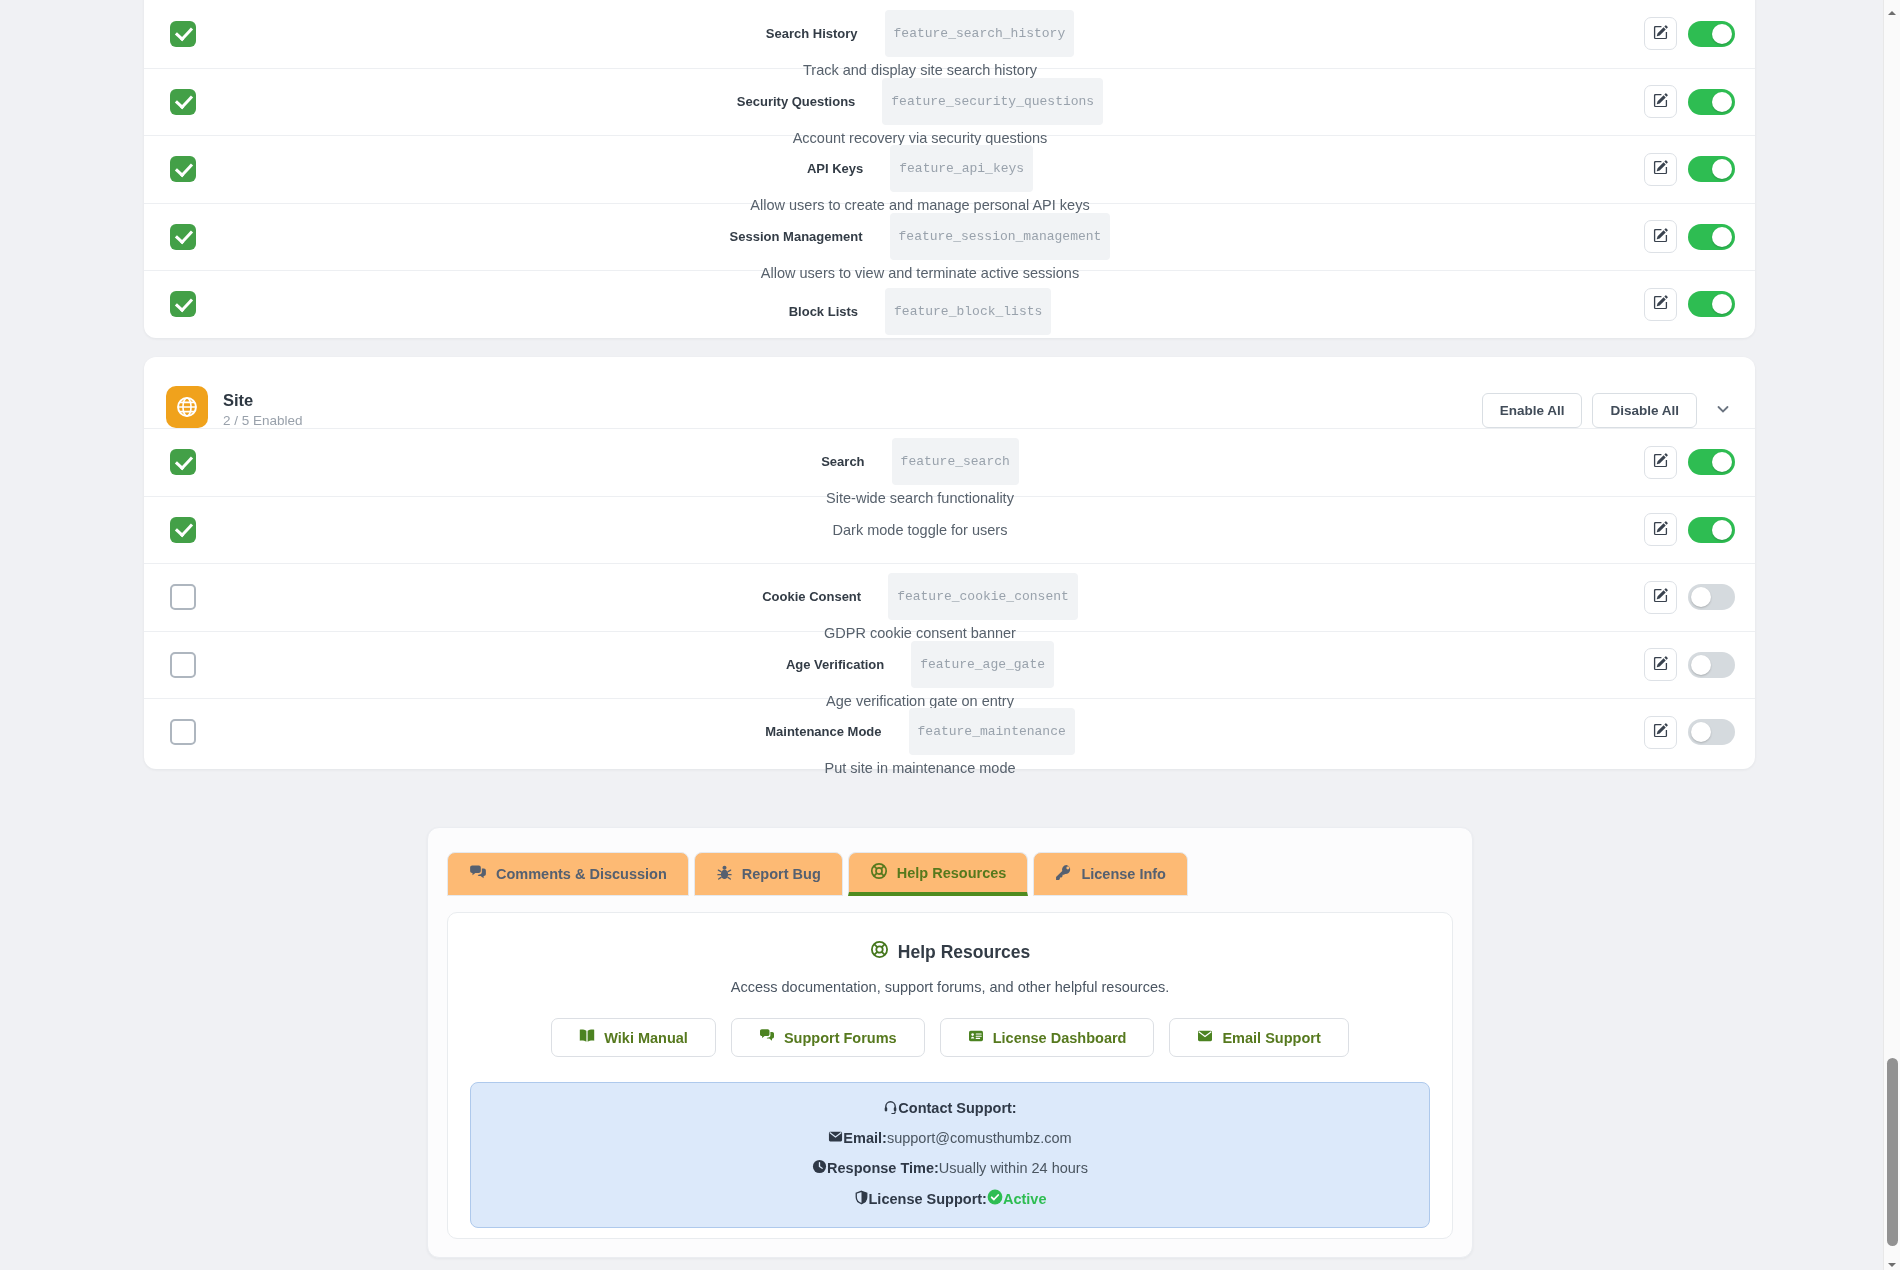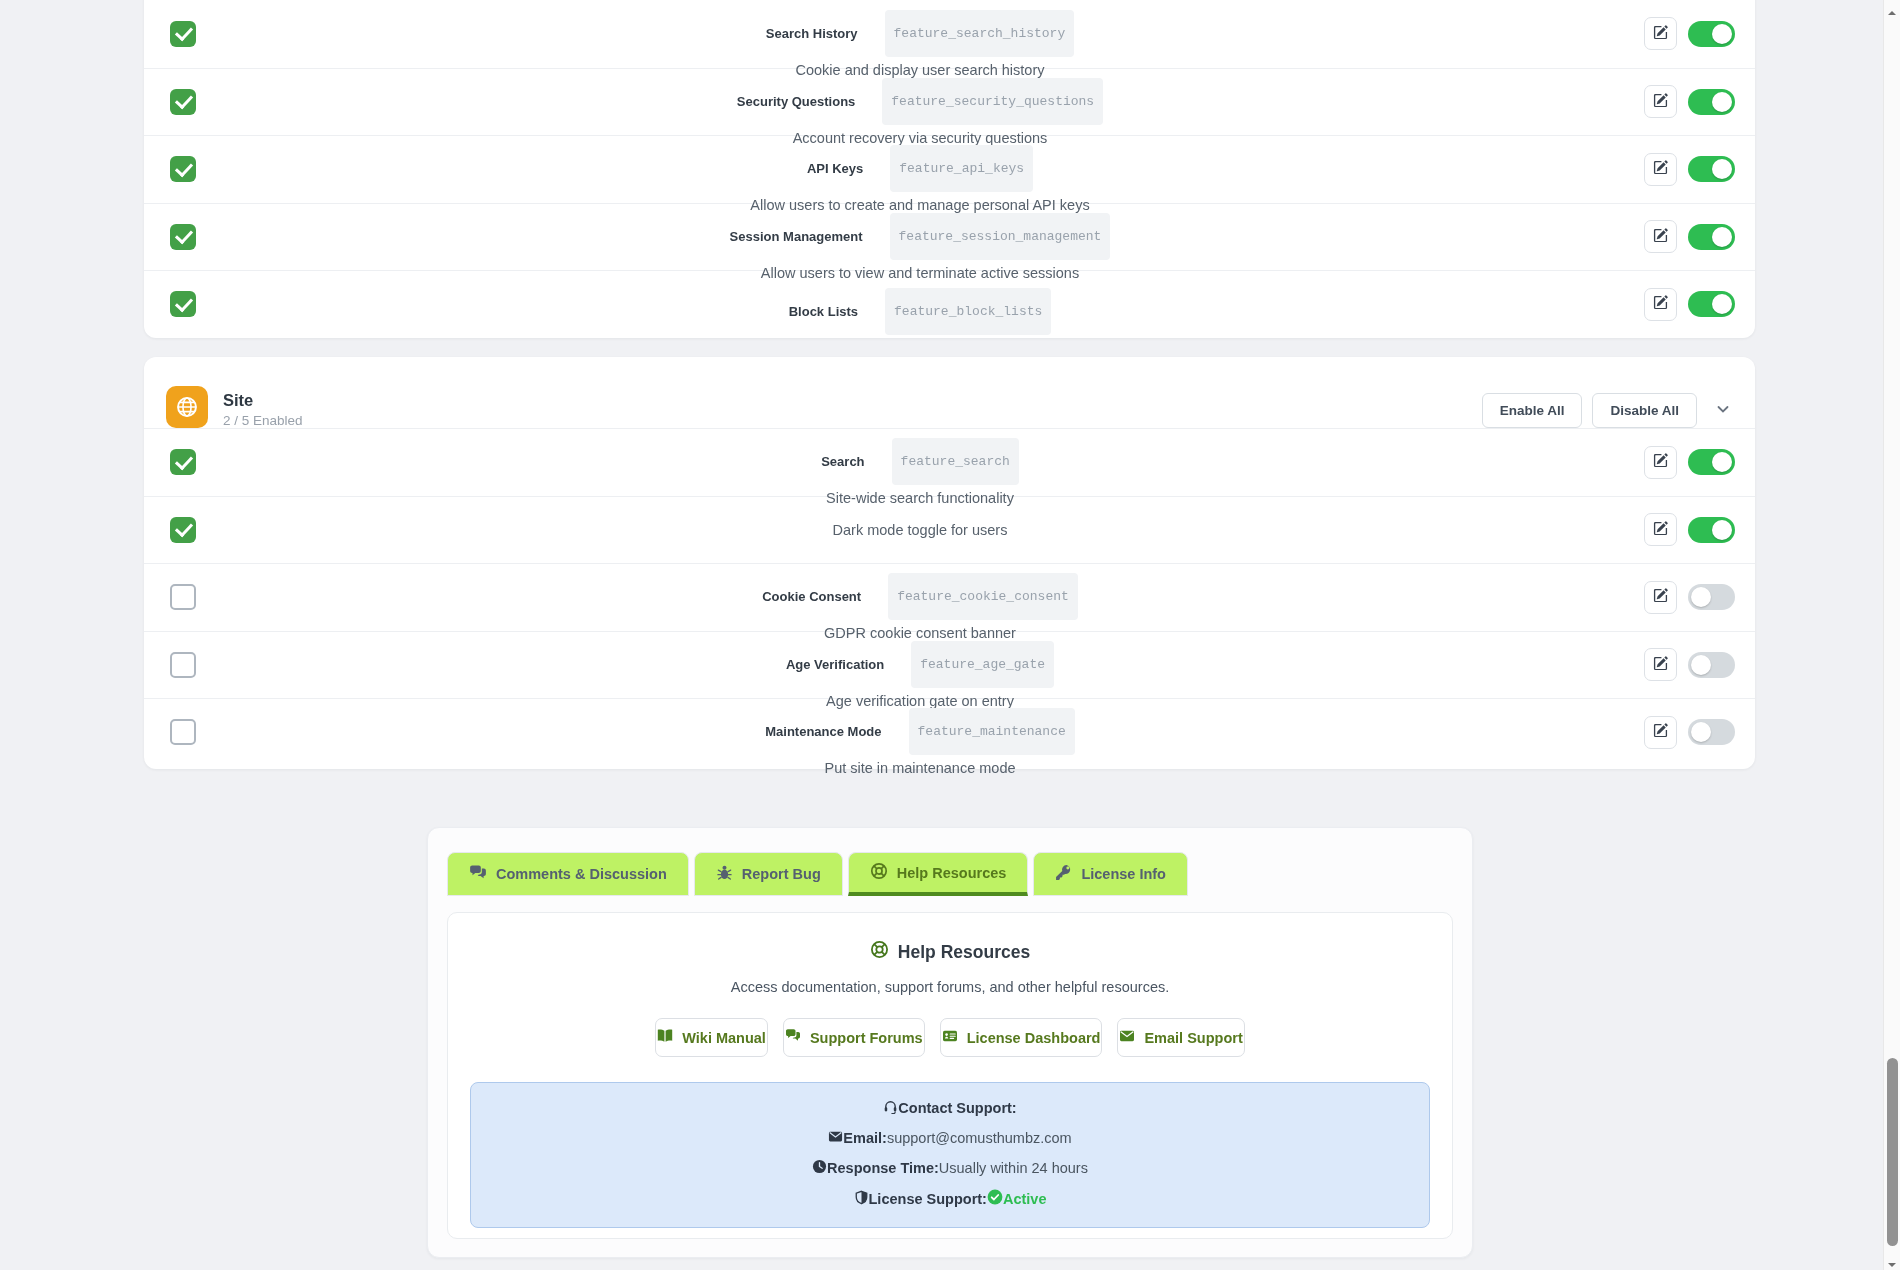--- a/index.html
+++ b/index.html
@@ -47,34 +47,34 @@
   .site-sub { font-size:13.5px; color:#99a1ab; margin-top:3px; }
   .hbtns { margin-left:auto; display:flex; align-items:center; gap:10px; }
   .hbtn { font-family:inherit; font-size:13.5px; font-weight:bold; color:#414c59; background:#fff;
           border:1px solid #d9dee3; border-radius:6px; padding:9px 17px; cursor:pointer; }
   .chev { border:none; background:none; margin-left:8px; color:#6b7480; cursor:pointer; display:flex; }
 
   
   #help-card { position:absolute; left:427px; top:827px; width:1046px; height:431px; background:#fcfcfd;
                border:1px solid #ebedf1; border-radius:12px; box-shadow:0 1px 3px rgba(20,30,40,.05); }
   .tabbar { display:flex; gap:5px; margin:24px 0 0 19px; }
-  .tab { display:flex; align-items:center; gap:9px; height:44px; padding:0 21px; background:#bef264;
+  .tab { display:flex; align-items:center; gap:9px; height:44px; padding:0 21px; background:#fdba74;
          border:1px solid #e6e9ed; border-radius:8px 8px 0 0; font-size:14.5px; font-weight:bold;
          color:#556070; cursor:pointer; }
   .tab svg { flex:0 0 auto; }
   .tab.active { color:#56791d; border-bottom:4px solid #4f8b1f; }
 
   .panel { margin:16px 19px 0 19px; background:#fff; border:1px solid #e9ecef; border-radius:10px;
            height:327px; text-align:center; padding-top:27px; }
   .panel-title { display:inline-flex; align-items:center; gap:9px; font-size:17.5px; font-weight:bold; color:#333c46; }
   .panel-title svg { color:#45771c; }
   .panel-sub { margin-top:15px; font-size:14.5px; color:#4a5562; }
   .res-row { margin-top:23px; display:flex; justify-content:center; gap:15px; }
   .res-btn { display:inline-flex; align-items:center; gap:9px; font-family:inherit; font-size:14.5px; font-weight:bold;
-             color:#56791e; background:#fff; border:1px solid #dcdfe4; border-radius:7px; padding:9px 1px; cursor:pointer; }
+             color:#56791e; background:#fff; border:1px solid #dcdfe4; border-radius:7px; padding:9px 27px; cursor:pointer; }
   .res-btn svg { color:#4c8321; }
 
   .info-box { margin:25px 22px 0 22px; background:#dce9fa; border:1px solid #aec9ec; border-radius:8px;
               padding:16px 10px 19px 10px; }
   .info-line { display:flex; justify-content:center; align-items:center; gap:0; font-size:14.5px;
                color:#4a5560; margin-top:12px; }
   .info-line:first-child { margin-top:0; }
   .info-line b { color:#2f3947; }
   .info-line svg { color:#2f3947; flex:0 0 auto; }
   .active-txt { color:#2ebd52; font-weight:bold; }
@@ -90,21 +90,21 @@
 
 <div class="card" id="card-top">
 
   <div class="frow">
     <span class="fcheck checked"></span>
     <div class="fmid">
       <div class="fline1">
           <span class="fname">Search History</span>
           <code class="fcode">feature_search_history</code>
         </div>
-      <div class="fdesc">Cookie and display user search history</div>
+      <div class="fdesc">Track and display site search history</div>
     </div>
     <div class="fctrl">
       <button class="editbtn">
           <span><svg width="15" height="15" viewBox="0 0 16 16" fill="currentColor">
               <path d="M15.5 1.9a.7.7 0 0 1 0 1L14.4 4l-2.3-2.3L13.2.6a.7.7 0 0 1 1 0l1.3 1.3zM13.6 4.8 11.3 2.5 4.9 8.9l-.9 2.7a.3.3 0 0 0 .4.4l2.7-.9 6.5-6.3z"></path>
               <path d="M1 13.5A1.5 1.5 0 0 0 2.5 15h11a1.5 1.5 0 0 0 1.5-1.5v-6h-1.4v6a.4.4 0 0 1-.4.4H2.8a.4.4 0 0 1-.4-.4V2.8a.4.4 0 0 1 .4-.4H9V1H2.5A1.5 1.5 0 0 0 1 2.5v11z"></path>
             </svg></span>
         </button>
       <span class="toggle on">
           <span class="knob"></span>

